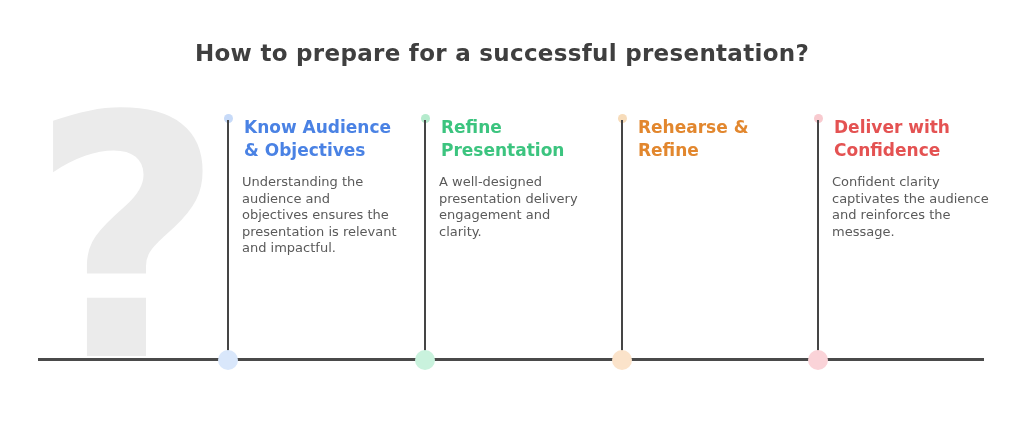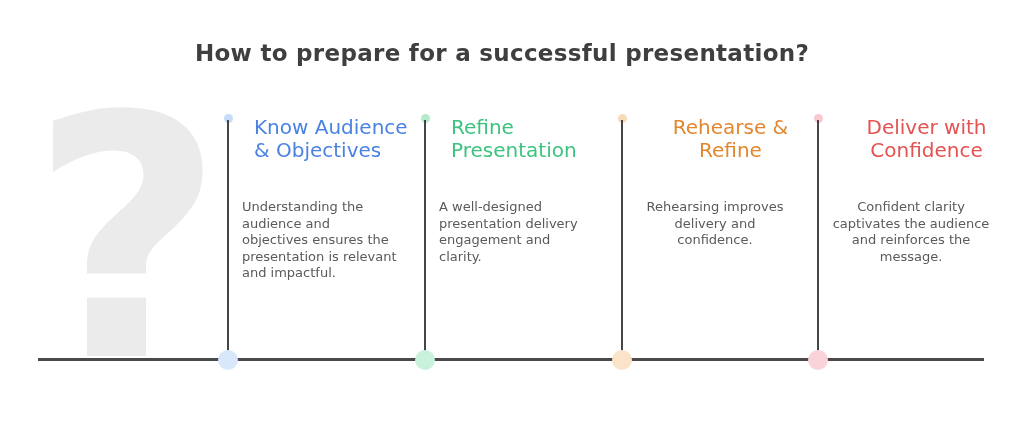--- a/index.html
+++ b/index.html
@@ -48,22 +48,22 @@
   }
   .column {
     position: absolute;
     top: 110px;
     width: 185px;
     height: 275px;
     z-index: 3;
   }
   .col-0 { left: 227px; }
   .col-1 { left: 424px; }
-  .col-2 { left: 621px; text-align: center; }
-  .col-3 { left: 817px; text-align: center; }
+  .col-2 { left: 621px; }
+  .col-3 { left: 817px; }
   .vline {
     position: absolute;
     left: 0;
     top: 10px;
     width: 2px;
     height: 240px;
     background: #454545;
   }
   .top-dot {
     position: absolute;
@@ -77,37 +77,36 @@
     position: absolute;
     left: -9px;
     top: 240px;
     width: 20px;
     height: 20px;
     border-radius: 50%;
     z-index: 3;
   }
   .col-title {
     position: absolute;
-    left: 27px;
+    left: 17px;
     top: 6px;
     width: 165px;
-    font-size: 20px;
-    font-weight: normal;
+    font-size: 17px;
+    font-weight: bold;
     line-height: 23px;
     white-space: pre-line;
   }
   .col-body {
     position: absolute;
     left: 15px;
     top: 64px;
     width: 158px;
     font-size: 13px;
     line-height: 16.5px;
     color: #5a5a5a;
-    margin-top: 25px;
   }
 </style>
 </head>
 <body>
 
 <div class="canvas">
 
   <h1 class="page-title" style="color: rgb(63, 63, 63);">How to prepare for a successful presentation?</h1>
 
   <div class="watermark" style="color: rgb(235, 235, 235);">?</div>
@@ -131,21 +130,20 @@
 Presentation</h2>
     <p class="col-body">A well-designed presentation delivery engagement and clarity.</p>
   </div>
 
   <div class="column col-2">
     <span class="top-dot" style="background: rgb(247, 220, 186);"></span>
     <div class="vline"></div>
     <div class="bottom-dot" style="background: rgb(251, 227, 202);"></div>
     <h2 class="col-title" style="color: rgb(226, 135, 46);">Rehearse &amp;
 Refine</h2>
-    <p class="col-body">Rehearsing improves delivery and confidence.</p>
   </div>
 
   <div class="column col-3">
     <span class="top-dot" style="background: rgb(248, 202, 207);"></span>
     <div class="vline"></div>
     <div class="bottom-dot" style="background: rgb(250, 211, 216);"></div>
     <h2 class="col-title" style="color: rgb(228, 82, 82);">Deliver with
 Confidence</h2>
     <p class="col-body">Confident clarity captivates the audience and reinforces the message.</p>
   </div>

